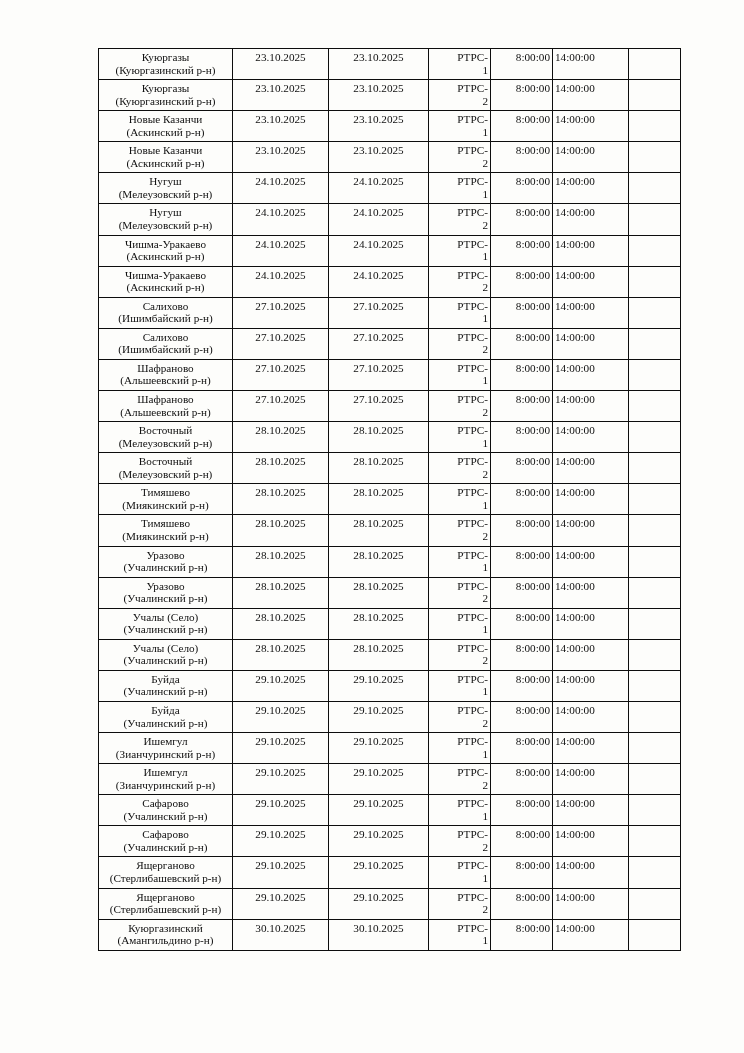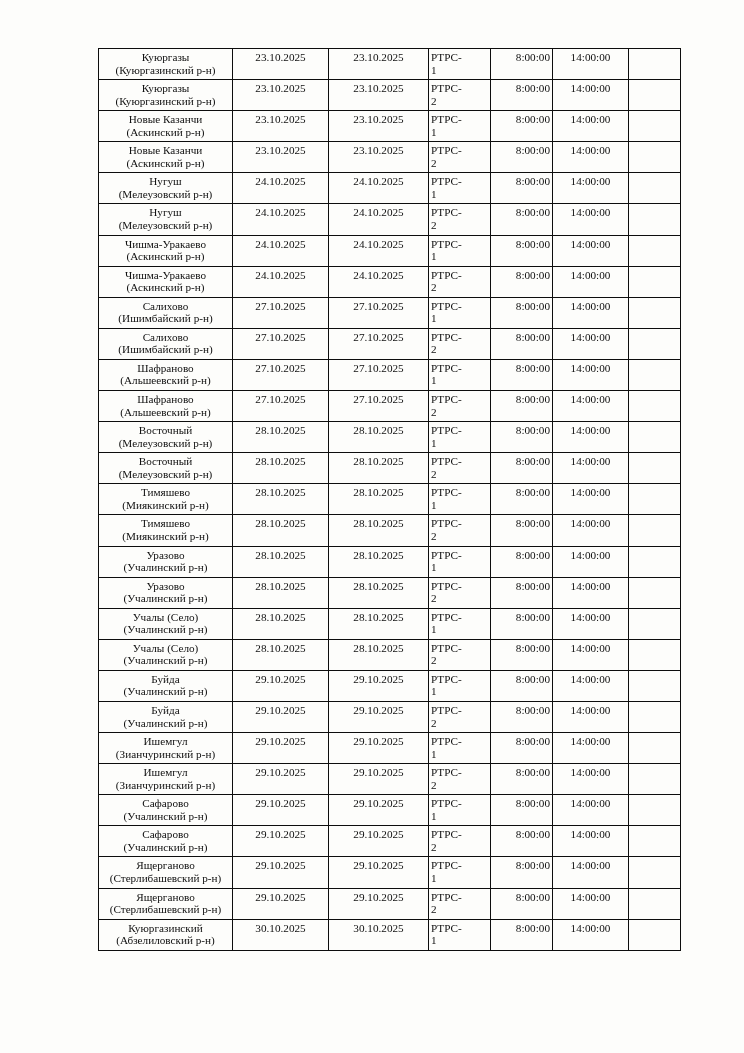--- a/index.html
+++ b/index.html
@@ -50,29 +50,28 @@
   td.c-date1 {
     width: 96px;
     text-align: center;
   }
   td.c-date2 {
     width: 100px;
     text-align: center;
   }
   td.c-net {
     width: 62px;
-    text-align: left;
+    text-align: right;
   }
   td.c-start {
     width: 62px;
     text-align: right;
   }
   td.c-end {
     width: 76px;
-    text-align: center;
   }
   td.c-extra {
     width: 52px;
   }
   .loc-name {
     display: block;
     white-space: nowrap;
   }
   .loc-region {
     display: block;
@@ -503,21 +502,21 @@
               <span class="net-line1">РТРС-</span>
               <span class="net-line2">2</span>
             </td>
             <td class="c-start">8:00:00</td>
             <td class="c-end">14:00:00</td>
             <td class="c-extra"></td>
           </tr>
           <tr>
             <td class="c-name">
               <span class="loc-name">Куюргазинский</span>
-              <span class="loc-region">(Абзелиловский р-н)</span>
+              <span class="loc-region">(Амангильдино р-н)</span>
             </td>
             <td class="c-date1">30.10.2025</td>
             <td class="c-date2">30.10.2025</td>
             <td class="c-net">
               <span class="net-line1">РТРС-</span>
               <span class="net-line2">1</span>
             </td>
             <td class="c-start">8:00:00</td>
             <td class="c-end">14:00:00</td>
             <td class="c-extra"></td>

